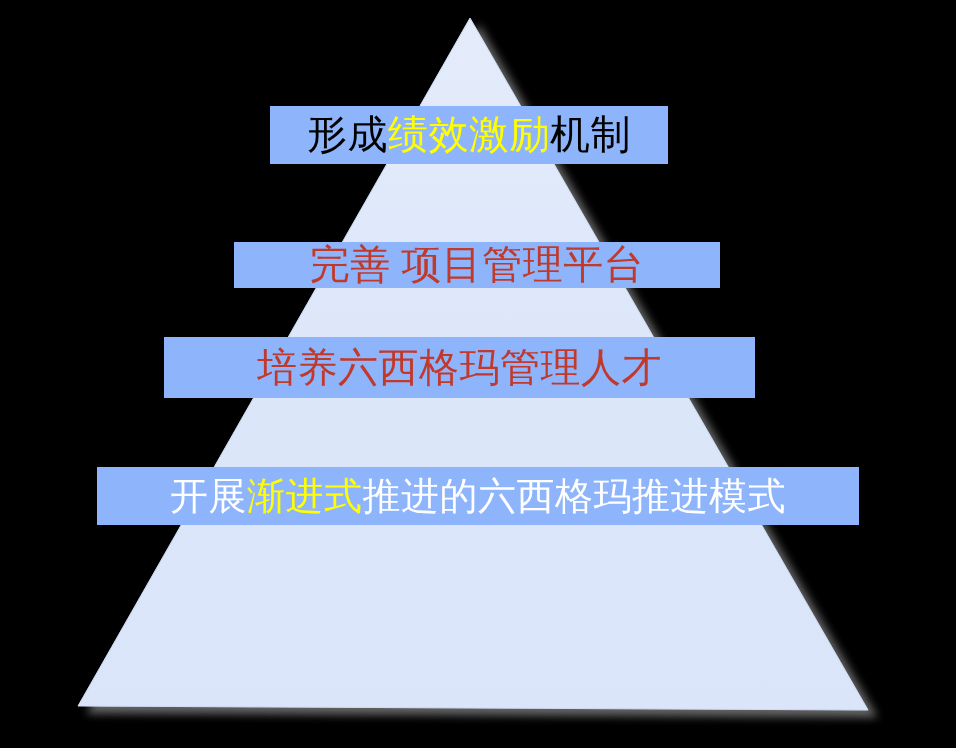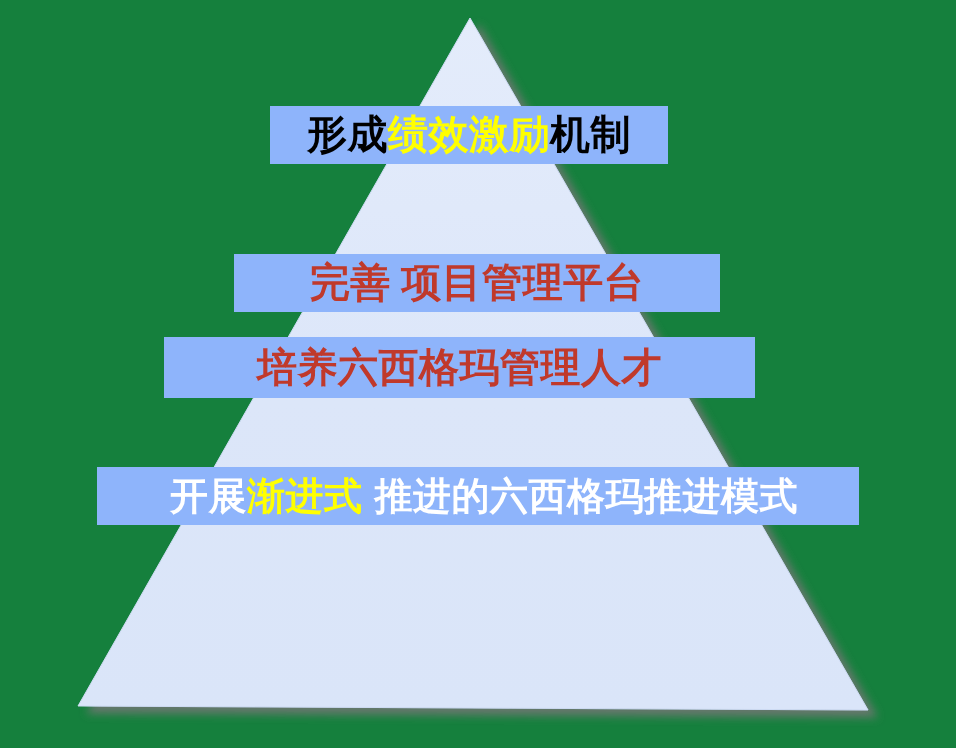--- a/index.html
+++ b/index.html
@@ -7,23 +7,22 @@
     padding: 0;
     background: #ffffff;
   }
   body {
     font-family: "Liberation Serif", "DejaVu Serif", serif;
   }
   #stage {
     position: relative;
     width: 956px;
     height: 748px;
-    background: #15803d;
+    background: #000000;
     overflow: hidden;
-    font-weight: bold;
   }
 
   
   #pyramid-layer {
     position: absolute;
     left: 0; top: 0;
     width: 956px;
     height: 748px;
   }
   #pyramid-svg {
@@ -45,37 +44,37 @@
     line-height: 1;
   }
   .band-text {
     display: inline-block;
     letter-spacing: 0.5px;
   }
   .seg { display: inline; }
 
   
   #band-1 { left: 270px; top: 106px;  width: 398px; height: 58px; }
-  #band-2 { left: 234px; top: 254px;  width: 486px; height: 58px; }
+  #band-2 { left: 234px; top: 242px;  width: 486px; height: 46px; }
   #band-3 { left: 164px; top: 337px;  width: 591px; height: 61px; }
   #band-4 { left: 97px;  top: 467px;  width: 762px; height: 58px; }
   #band-5 { left: 26px;  top: 581px;  width: 884px; height: 59px; }
 
   
   #band-1 .band-text { font-size: 40px; }
   #band-2 .band-text { font-size: 40px; }
   #band-3 .band-text { font-size: 40px; }
   #band-4 .band-text { font-size: 38px; }
   #band-5 .band-text { font-size: 38px; }
 
   
   .c-black  { color: #000000; }
   .c-yellow { color: #ffff00; }
   .c-red    { color: #c0392b; }
-  .c-white  { color: #ffffff; margin-left: 12px; }
+  .c-white  { color: #ffffff; }
 </style>
 </head>
 <body>
 
 <div id="stage">
 
   <div id="pyramid-layer">
     <svg id="pyramid-svg" viewBox="0 0 956 748" xmlns="http://www.w3.org/2000/svg">
       <defs>
         <linearGradient id="triFill" x1="0" y1="0" x2="0" y2="1">

